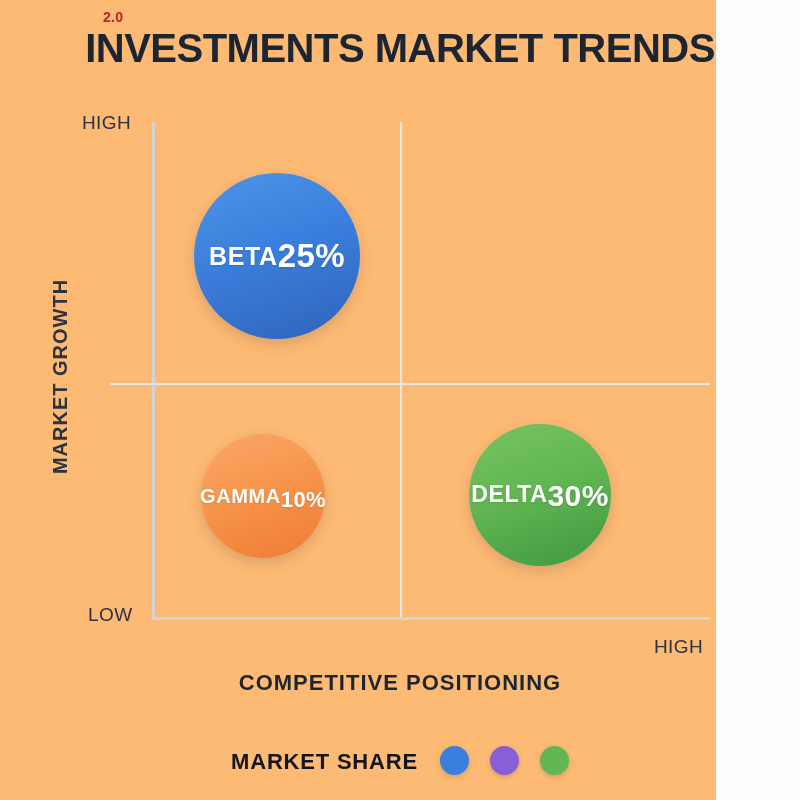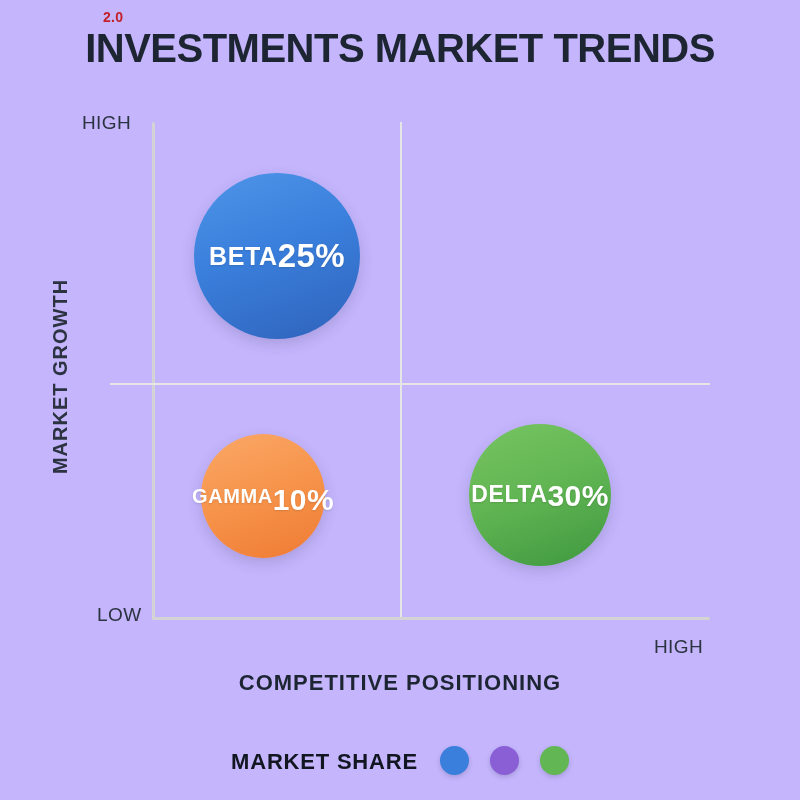--- a/index.html
+++ b/index.html
@@ -8,23 +8,23 @@
   }
   body {
     width: 800px;
     height: 800px;
     background: #fdfdfc;
     font-family: "Liberation Sans", sans-serif;
     overflow: hidden;
   }
   #canvas {
     position: relative;
-    width: 800px;
+    width: 716px;
     height: 800px;
-    background: #c4b5fd;
+    background: #fdba74;
   }
 
   
   #version-badge {
     position: absolute;
     left: 103px;
     top: 9px;
     font-size: 14px;
     font-weight: 700;
     letter-spacing: 0.3px;
@@ -95,21 +95,20 @@
     color: #2b3240;
     white-space: nowrap;
   }
   #y-tick-high {
     left: 82px;
     top: 112px;
   }
   #y-tick-low {
     left: 88px;
     top: 604px;
-    margin-left: 9px;
   }
   #x-tick-high {
     left: 654px;
     top: 636px;
   }
   #y-axis-title {
     position: absolute;
     left: -70px;
     top: 365px;
     width: 260px;
@@ -188,21 +187,21 @@
   #bubble-delta .bubble-value { font-size: 30px; margin-top: 1px; }
 
   #bubble-gamma {
     left: 201px;
     top: 434px;
     width: 124px;
     height: 124px;
     background: linear-gradient(160deg, #faa868 0%, #f7954c 45%, #ef7b34 100%);
   }
   #bubble-gamma .bubble-label { font-size: 20px; }
-  #bubble-gamma .bubble-value { font-size: 30px; margin-top: 8px; }
+  #bubble-gamma .bubble-value { font-size: 22px; margin-top: 8px; }
 
   
   #legend {
     position: absolute;
     left: 0px;
     top: 746px;
     width: 800px;
     display: flex;
     align-items: flex-end;
     justify-content: center;

